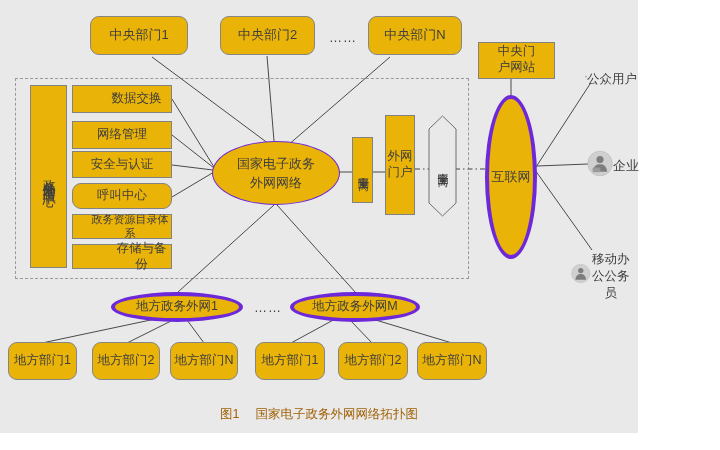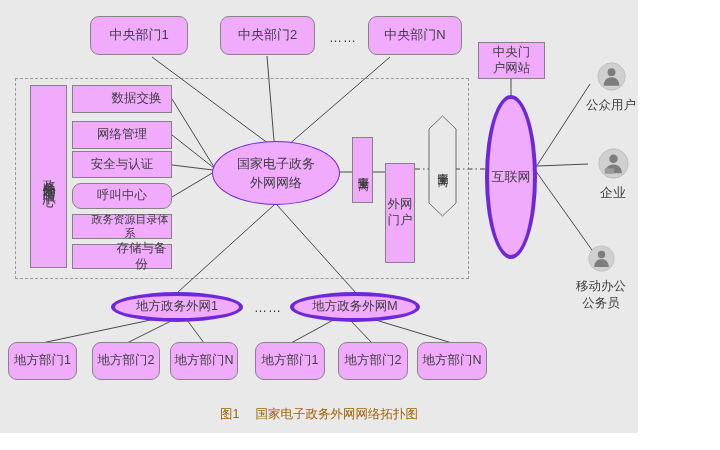--- a/index.html
+++ b/index.html
@@ -1,33 +1,33 @@
 <!DOCTYPE html>
 <html><head>
 <meta charset="utf-8">
 <style>
   html,body{margin:0;padding:0;background:#fff;}
   #stage{position:relative;width:720px;height:450px;background:#ffffff;overflow:hidden;
          font-family:"Liberation Sans","DejaVu Sans",sans-serif;color:#3e3e3e;}
   #canvas{position:absolute;left:0;top:0;width:638px;height:433px;background:#e9e9e9;}
   .connectors{position:absolute;left:0;top:0;z-index:2;pointer-events:none;}
   .node{position:absolute;z-index:3;box-sizing:border-box;display:flex;align-items:center;justify-content:center;
-        background:#f0abfc;font-size:13px;text-align:center;line-height:1.25;}
+        background:#eab308;font-size:13px;text-align:center;line-height:1.25;}
   .rbox{border:1px solid #858585;border-radius:9px;}
   .sqbox{border:1px solid #828282;}
   .ellipse{border:4px solid #6d28d9;border-radius:50%;}
   .core{border-width:1.5px;}
   .vtext{writing-mode:vertical-rl;text-orientation:upright;letter-spacing:2px;}
   .dashed-rect{position:absolute;z-index:1;border:1px dashed #999;background:transparent;}
   .plain{position:absolute;z-index:3;background:transparent;display:flex;align-items:center;justify-content:center;
          text-align:center;font-size:13px;}
   .hex-wrap{position:absolute;z-index:3;}
   .hex-wrap svg{display:block;}
   .hex-label{position:absolute;left:0;top:0;width:100%;height:100%;display:flex;align-items:center;justify-content:center;}
-  .user{position:absolute;z-index:3;display:flex;flex-direction:column;align-items:center;background:transparent;}
+  .user{position:absolute;z-index:3;display:flex;align-items:center;background:transparent;}
   .user .badge{border-radius:50%;}
   .caption{position:absolute;z-index:3;left:0;width:638px;display:flex;justify-content:center;gap:16px;
            font-size:12.5px;color:#a16207;background:transparent;}
   .small{font-size:11px;}
   .mid{font-size:12.5px;}
 </style>
 </head>
 <body>
 
 <div id="stage">
@@ -69,21 +69,21 @@
       <span>中央部门1</span>
     </div>
     <div class="node rbox" style="left:220px;top:16px;width:95px;height:39px;">
       <span>中央部门2</span>
     </div>
     <div class="plain" style="left:326px;top:28px;width:34px;height:18px;letter-spacing:1px;">……</div>
     <div class="node rbox" style="left:368px;top:16px;width:94px;height:39px;">
       <span>中央部门N</span>
     </div>
 
-    <div class="node sqbox mid" style="left:478px;top:42px;width:67px;height:37px;">
+    <div class="node sqbox mid" style="left:478px;top:42px;width:77px;height:37px;font-family:Liberation Mono, monospace;">
       <span style="display:block;width:42px;">中央门户网站</span>
     </div>
 
     <div class="node sqbox vtext" style="left:30px;top:85px;width:37px;height:183px;font-size:13px;">
       <span>政务外网管理中心</span>
     </div>
 
     <div class="node sqbox mid" style="left:72px;top:85px;width:100px;height:28px;padding-left:29px;">
       <span>数据交换</span>
     </div>
@@ -104,21 +104,21 @@
     </div>
 
     <div class="node ellipse core" style="left:212px;top:141px;width:128px;height:64px;">
       <span style="display:block;width:82px;line-height:1.5;">国家电子政务外网网络</span>
     </div>
 
     <div class="node sqbox vtext small" style="left:352px;top:137px;width:21px;height:66px;letter-spacing:1px;">
       <span>安全隔离</span>
     </div>
 
-    <div class="node sqbox mid" style="left:385px;top:115px;width:30px;height:100px;margin-top:48px;">
+    <div class="node sqbox mid" style="left:385px;top:115px;width:30px;height:100px;">
       <span style="display:block;width:26px;word-break:break-all;">外网门户</span>
     </div>
 
     <div class="hex-wrap" style="left:428px;top:115px;width:29px;height:102px;">
       <svg width="29" height="102" viewBox="0 0 29 102">
         <polygon points="14.5,1 28,14 28,88 14.5,101 1,88 1,14" fill="#e9e9e9" stroke="#707070" stroke-width="1"></polygon>
       </svg>
       <div class="hex-label vtext small" style="letter-spacing:1px;">安全隔离</div>
     </div>
 

